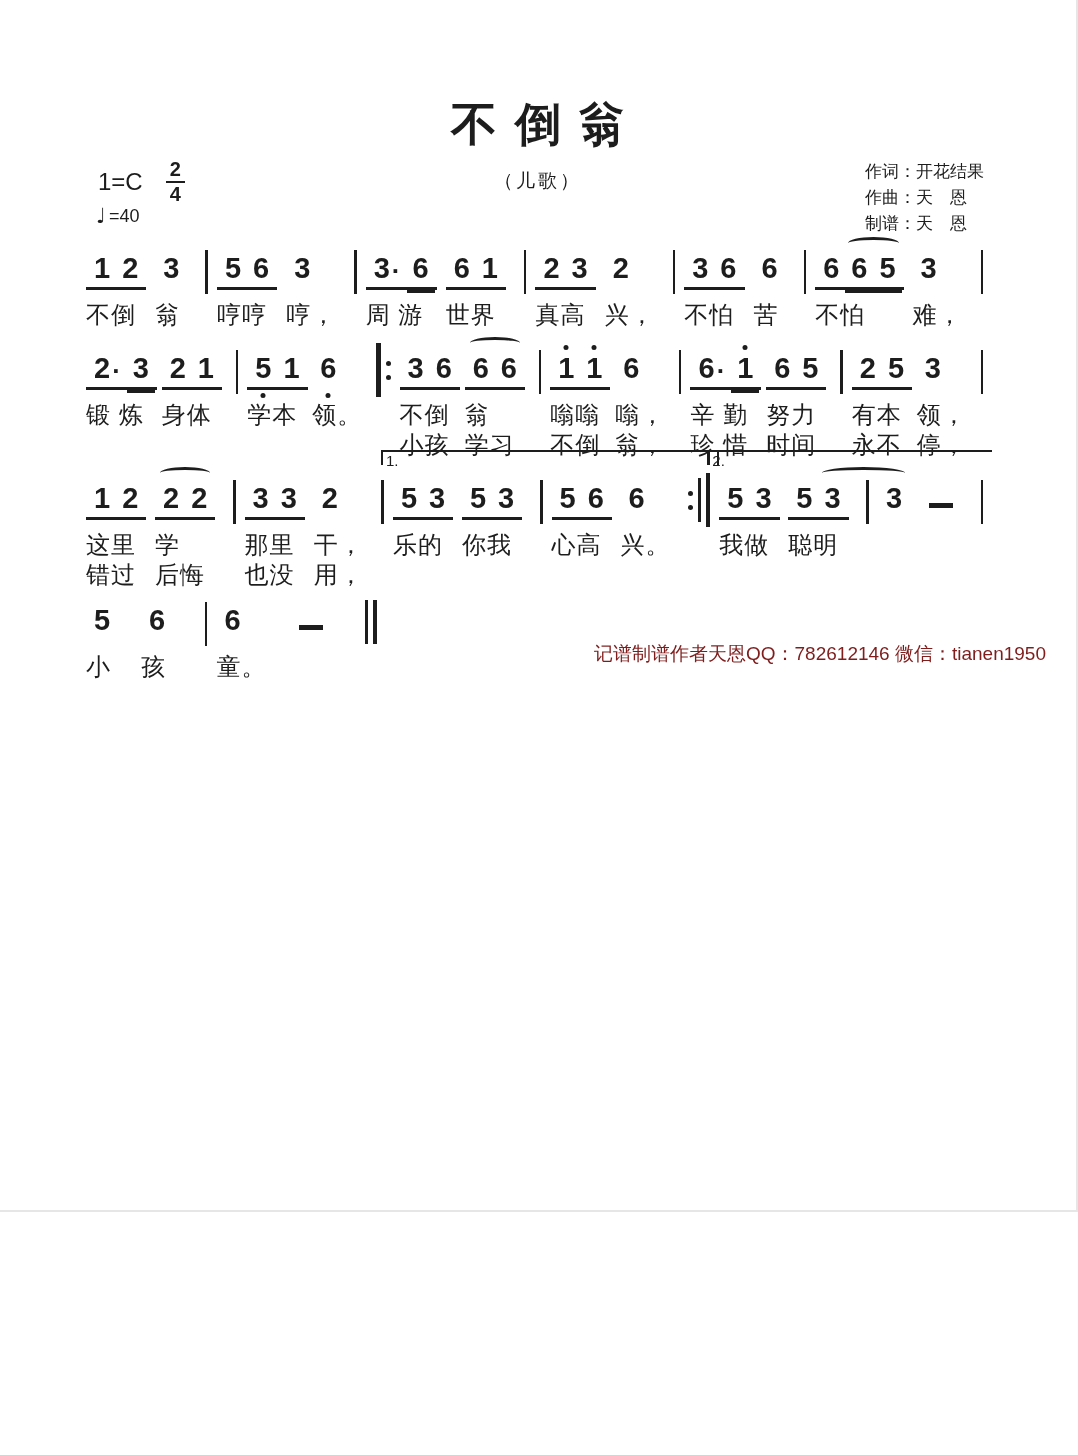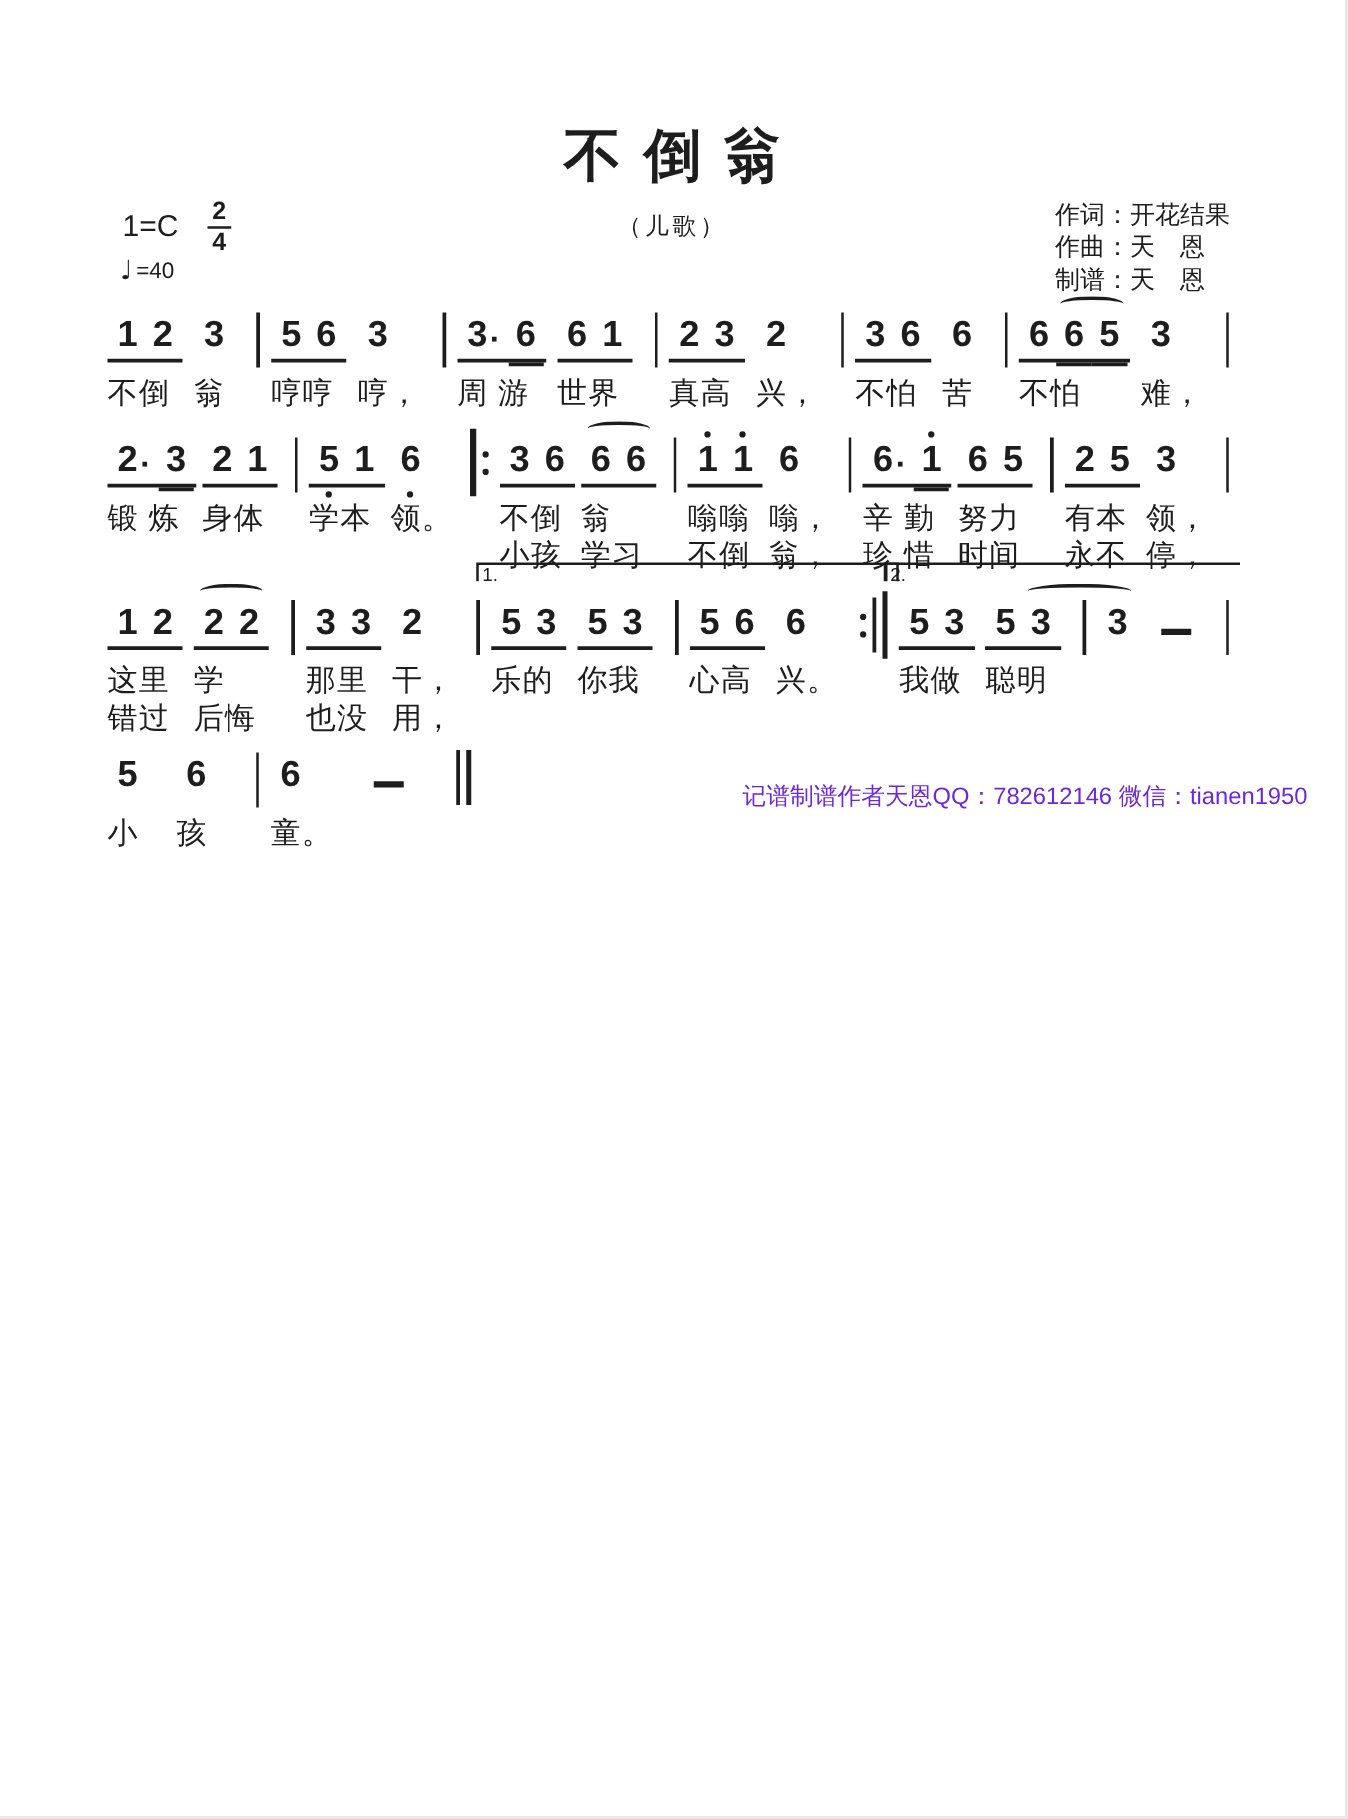--- a/index.html
+++ b/index.html
@@ -1,35 +1,35 @@
 <!DOCTYPE html>
 <html><head>
 <meta charset="utf-8">
 <style>
   :root { --ink:#1d1d1d; }
   * { box-sizing:border-box; }
   body { margin:0; width:1078px; height:1455px; background:#fff;
          font-family:"Liberation Sans","DejaVu Sans",sans-serif; color:var(--ink); }
-  .sheet { position:relative; width:1078px; height:1455px; background:#fff;
+  .sheet { position:relative; width:1078px; height:1212px; background:#fff;
            border-right:2px solid #e6e6e6; border-bottom:2px solid #e6e6e6; overflow:hidden; }
 
   .title { position:absolute; top:94px; left:0; width:100%; margin:0; text-align:center;
            font-size:46px; font-weight:700; letter-spacing:18px; text-indent:18px; }
   .subtitle { position:absolute; top:168px; left:0; width:100%; text-align:center;
               font-size:19px; letter-spacing:3px; }
   .keysig { position:absolute; left:98px; top:160px; font-size:24px; display:flex;
             align-items:center; gap:23px; font-weight:400; }
   .ts { display:inline-flex; flex-direction:column; align-items:center; font-weight:700;
         font-size:20px; line-height:19px; }
   .tsn { border-bottom:2.5px solid var(--ink); padding:0 4px 2px; }
   .tsd { padding-top:2px; }
   .tempo { position:absolute; left:96px; top:204px; font-size:18px; display:flex; align-items:center; }
   .tnote { font-family:"DejaVu Sans",sans-serif; font-size:21px; margin-right:3px; }
-  .credits { position:absolute; right:92px; top:159px; font-size:20px; line-height:26px;margin-left:12px; }
-  .footer { position:absolute; left:594px; top:624px; font-size:19px; color:#6d28d9; }
+  .credits { position:absolute; right:92px; top:159px; font-size:17px; line-height:26px;margin-left:12px; }
+  .footer { position:absolute; left:594px; top:641px; font-size:19px; color:#7f1d1d; }
 
   .sys { position:absolute; display:flex; align-items:flex-start; }
   #sys0 { left:86px; top:250px; width:906px; }
   #sys1 { left:86px; top:350px; width:906px; }
   #sys2 { left:86px; top:480px; width:906px; }
   #sys3 { left:86px; top:602px; width:300px; }
 
   .tk { display:flex; flex-direction:column; align-items:flex-start; position:relative; }
   .tk-n { flex:1 1 auto; }
   .tk-b { flex:0 0 auto; padding:0 9px; }

